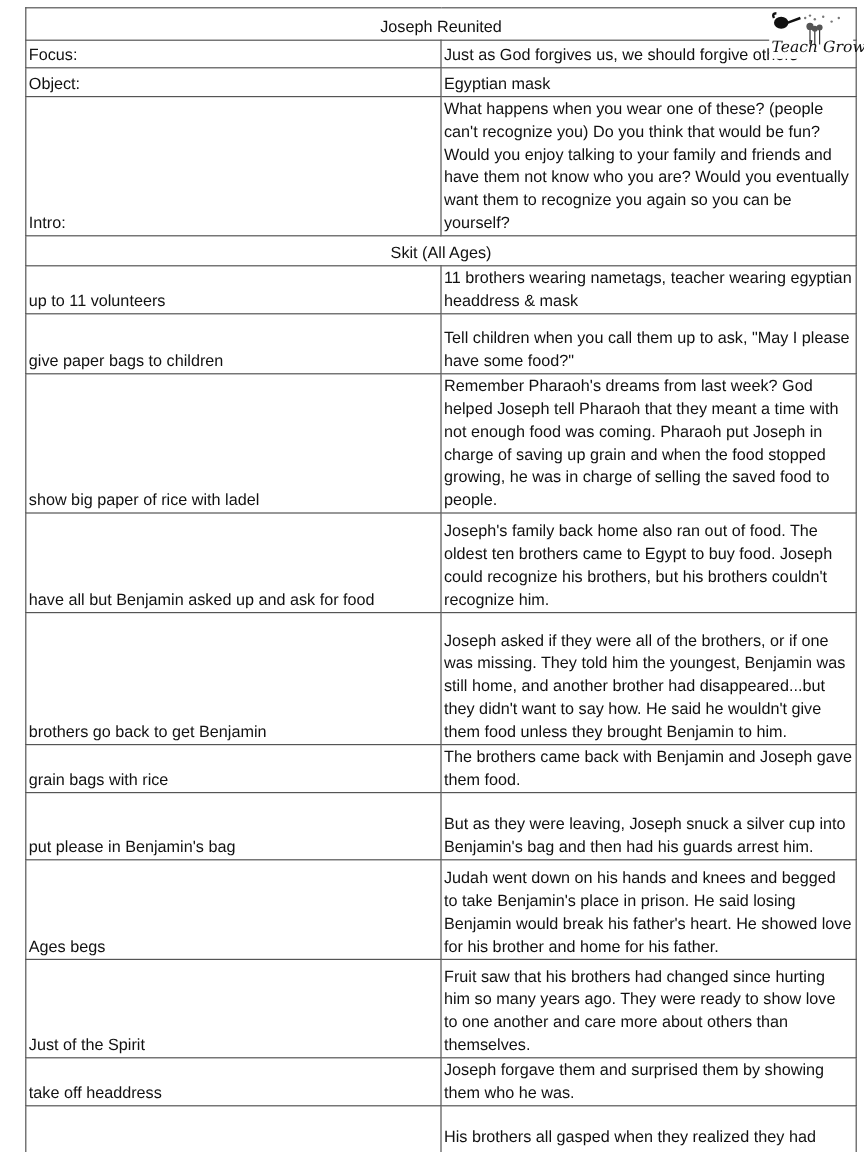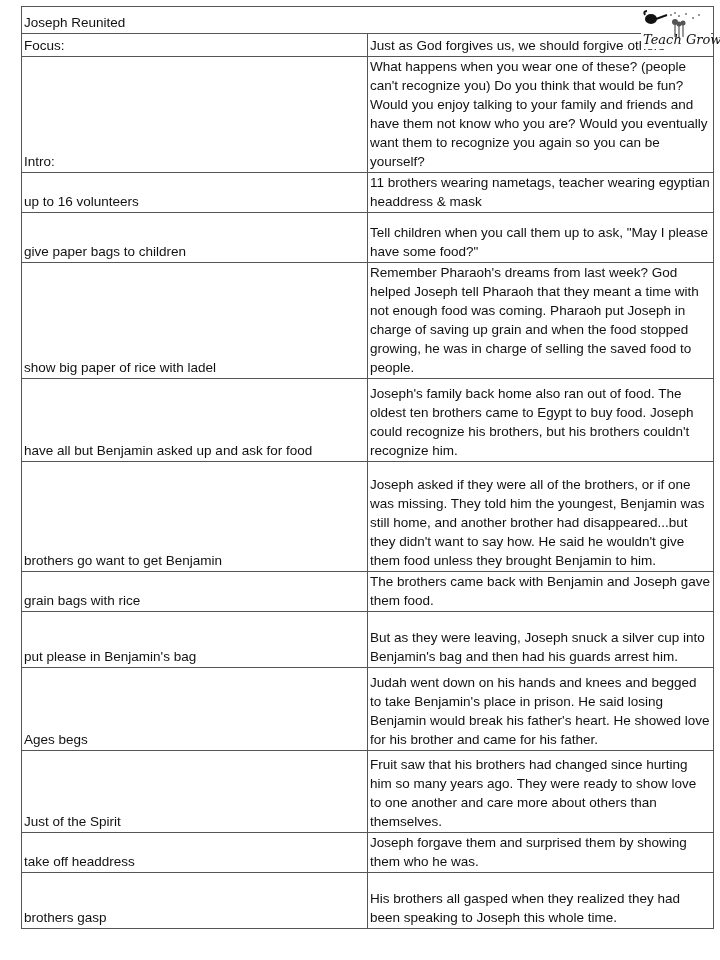--- a/index.html
+++ b/index.html
@@ -1,21 +1,21 @@
 <!DOCTYPE html>
 <html><head>
 <meta charset="utf-8">
 <style>
   html, body { margin:0; padding:0; background:#fff; }
   body { width:720px; height:960px; position:relative; overflow:hidden;
          font-family: "Liberation Sans", sans-serif; color:#111; font-size:13.5px; }
   table { position:absolute; left:21px; top:6px; width:693px; border-collapse:collapse; table-layout:fixed; }
   td { border:1px solid #555; padding:0 2px 1px 2px; vertical-align:bottom; line-height:19px; }
   td.c1 { width:130px; }
-  td.full { }
+  td.full { text-align:center; }
   .title-cell { position:relative; height:25px; }
   .logo { position:absolute; right:2px; top:2px; width:70px; height:40px; background:#fff; }
   .logo-text { position:absolute; left:2px; bottom:0px; font-size:13px; font-family:"DejaVu Serif", serif; white-space:nowrap;font-style:italic; }
 </style>
 </head>
 <body>
 
 <table>
   <tbody>
       <tr>
@@ -46,55 +46,62 @@
               </g>
         </svg>
         <span class="logo-text">Teach Grow Sow</span>
       </div>
     </td>
   </tr>
   <tr style="height:23px">
     <td class="c1">Focus:</td>
     <td>Just as God forgives us, we should forgive others</td>
   </tr>
+  <tr style="height:24px">
+    <td class="c1">Object:</td>
+    <td>Egyptian mask</td>
+  </tr>
   <tr style="height:110px">
     <td class="c1">Intro:</td>
     <td>What happens when you wear one of these? (people can't recognize you) Do you think that would be fun? Would you enjoy talking to your family and friends and have them not know who you are? Would you eventually want them to recognize you again so you can be yourself?</td>
   </tr>
+  <tr style="height:25px">
+    <td colspan="2" class="full">Skit (All Ages)</td>
+  </tr>
   <tr style="height:28px">
-    <td class="c1">up to 16 volunteers</td>
+    <td class="c1">up to 11 volunteers</td>
     <td>11 brothers wearing nametags, teacher wearing egyptian headdress &amp; mask</td>
   </tr>
   <tr style="height:50px">
     <td class="c1">give paper bags to children</td>
     <td>Tell children when you call them up to ask, "May I please have some food?"</td>
   </tr>
   <tr style="height:108px">
     <td class="c1">show big paper of rice with ladel</td>
     <td>Remember Pharaoh's dreams from last week? God helped Joseph tell Pharaoh that they meant a time with not enough food was coming. Pharaoh put Joseph in charge of saving up grain and when the food stopped growing, he was in charge of selling the saved food to people.</td>
   </tr>
   <tr style="height:83px">
     <td class="c1">have all but Benjamin asked up and ask for food</td>
     <td>Joseph's family back home also ran out of food. The oldest ten brothers came to Egypt to buy food. Joseph could recognize his brothers, but his brothers couldn't recognize him.</td>
   </tr>
   <tr style="height:110px">
-    <td class="c1">brothers go want to get Benjamin</td>
+    <td class="c1">brothers go back to get Benjamin</td>
     <td>Joseph asked if they were all of the brothers, or if one was missing. They told him the youngest, Benjamin was still home, and another brother had disappeared...but they didn't want to say how. He said he wouldn't give them food unless they brought Benjamin to him.</td>
   </tr>
   <tr style="height:25px">
     <td class="c1">grain bags with rice</td>
     <td>The brothers came back with Benjamin and Joseph gave them food.</td>
   </tr>
   <tr style="height:56px">
     <td class="c1">put please in Benjamin's bag</td>
     <td>But as they were leaving, Joseph snuck a silver cup into Benjamin's bag and then had his guards arrest him.</td>
   </tr>
   <tr style="height:83px">
     <td class="c1">Ages begs</td>
-    <td>Judah went down on his hands and knees and begged to take Benjamin's place in prison. He said losing Benjamin would break his father's heart. He showed love for his brother and came for his father.</td>
+    <td>Judah went down on his hands and knees and begged to take Benjamin's place in prison. He said losing Benjamin would break his father's heart. He showed love for his brother and home for his father.</td>
   </tr>
   <tr style="height:82px">
     <td class="c1">Just of the Spirit</td>
     <td>Fruit saw that his brothers had changed since hurting him so many years ago. They were ready to show love to one another and care more about others than themselves.</td>
   </tr>
   <tr style="height:27px">
     <td class="c1">take off headdress</td>
     <td>Joseph forgave them and surprised them by showing them who he was.</td>
   </tr>
   <tr style="height:56px">

